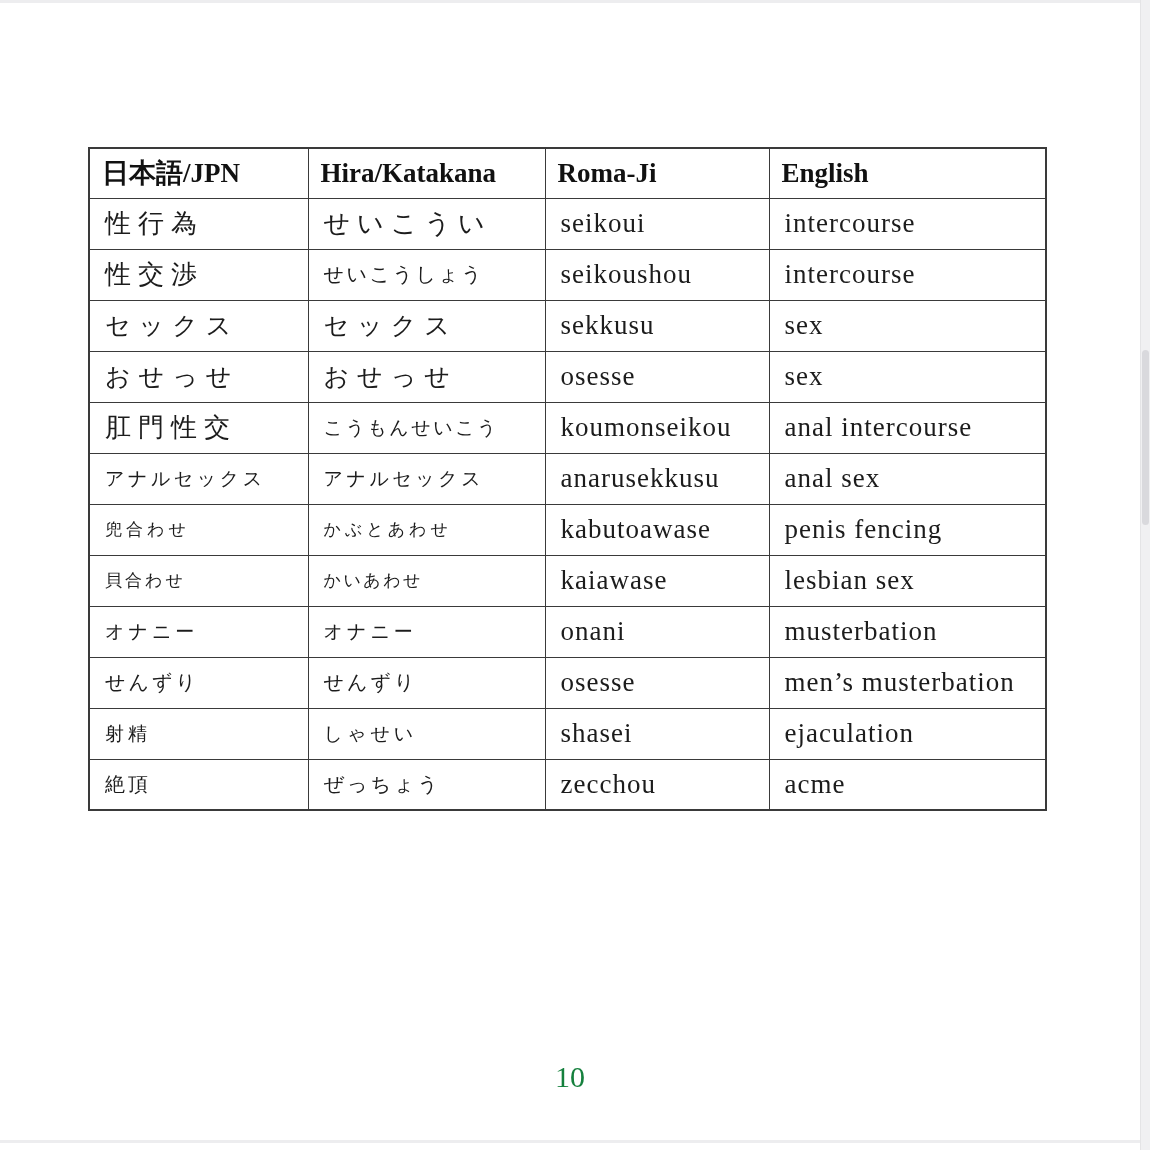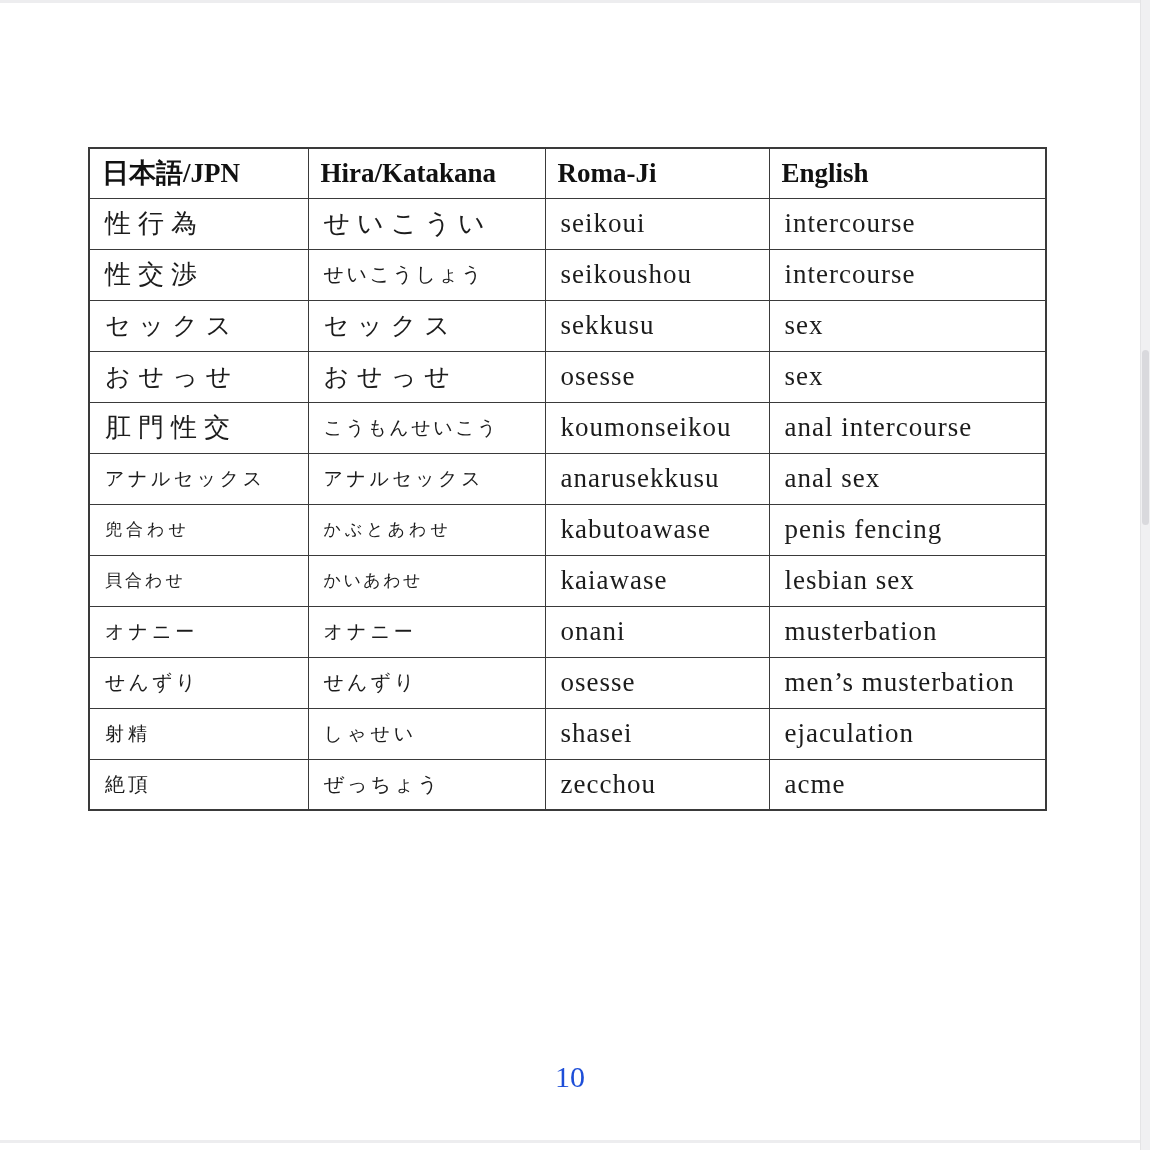--- a/index.html
+++ b/index.html
@@ -61,21 +61,21 @@
   tbody tr:nth-child(10) td:nth-child(1), tbody tr:nth-child(10) td:nth-child(2) { font-size:20px; letter-spacing:3px; }
   tbody tr:nth-child(11) td:nth-child(1), tbody tr:nth-child(11) td:nth-child(2) { font-size:19px; letter-spacing:4px; }
   tbody tr:nth-child(12) td:nth-child(1), tbody tr:nth-child(12) td:nth-child(2) { font-size:20px; letter-spacing:3px; }
   tbody tr:nth-child(13) td:nth-child(1) { font-size:22px; letter-spacing:4px;margin-top:29px; }
   tbody tr:nth-child(13) td:nth-child(2) { font-size:21px; letter-spacing:3px; }
   tbody tr:nth-child(14) td:nth-child(1) { font-size:22px; letter-spacing:4px;text-align:right; }
   tbody tr:nth-child(14) td:nth-child(2) { font-size:20px; letter-spacing:2.5px; }
 
   .page-number {
     position:absolute; left:0; top:1060px; width:1140px;
-    text-align:center; font-size:30px; color:#1d4ed8;
+    text-align:center; font-size:30px; color:#15803d;
   }
 
   .scrollbar-track {
     position:absolute; right:0; top:0; width:10px; height:1150px;
     background:var(--scrollbar-track);
     border-left:1px solid #e4e4e6;
   }
   .scrollbar-thumb {
     position:absolute; right:1px; top:350px; width:7px; height:175px;
     background:var(--scrollbar-thumb); border-radius:4px;

